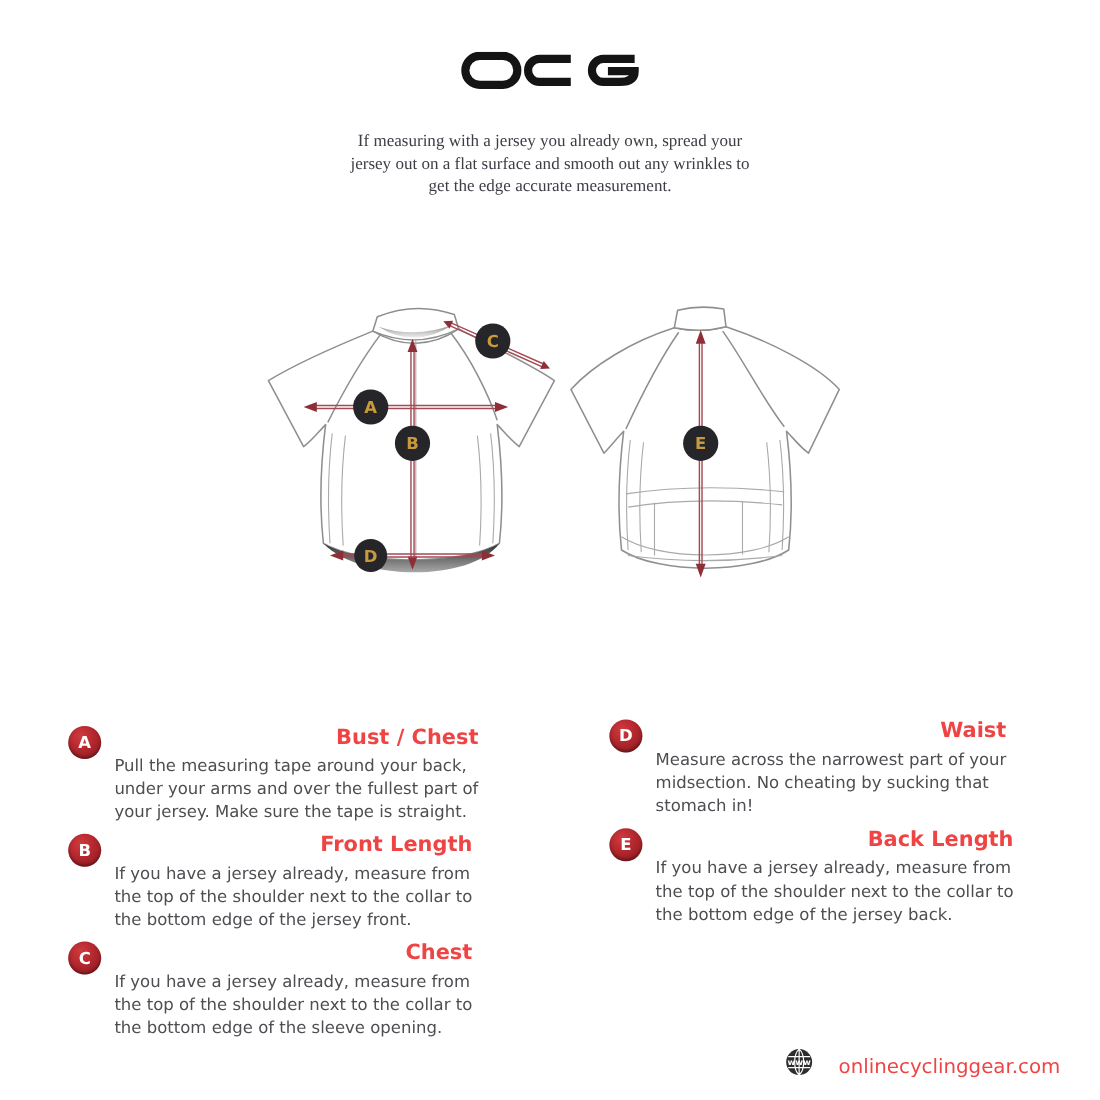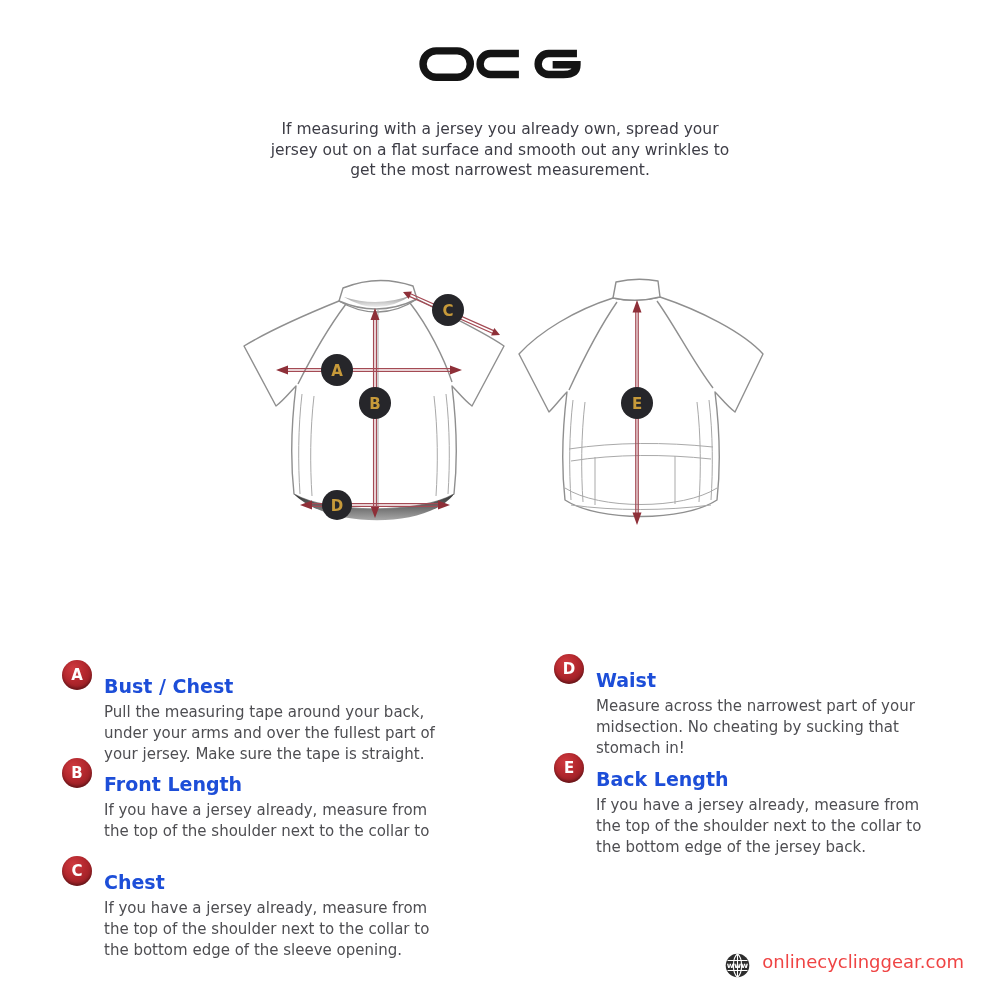--- a/index.html
+++ b/index.html
@@ -8,21 +8,21 @@
     background:#ffffff;
     font-family:"DejaVu Sans","Liberation Sans",sans-serif;
   }
 
   
   .logo { position:absolute; top:47px; left:50%; transform:translateX(-50%); }
   .logo path, .logo rect { stroke:#141414; stroke-width:11; fill:none; }
 
   
   .intro { position:absolute; top:119px; left:0; right:0; text-align:center;
-           color:#3d3d46; font-size:15.5px; line-height:20.5px; }
+           color:#3d3d46; font-size:15.5px; line-height:20.5px;font-family:Liberation Serif, serif; }
 
   
   .front-svg { position:absolute; left:232px; top:268px; }
   .back-svg  { position:absolute; left:505px; top:272px; }
   .ol  { fill:none; stroke:#8f8f8f; stroke-width:1.4; stroke-linejoin:round; }
   .of  { fill:#ffffff; stroke:#8f8f8f; stroke-width:1.4; stroke-linejoin:round; }
   .thin{ fill:none; stroke:#a9a9a9; stroke-width:1; }
   .al  { fill:none; stroke:#a44a54; stroke-width:1.3; }
   .ah  { fill:#8e2f38; stroke:none; }
   .mk  { fill:#26262a; }
@@ -30,48 +30,48 @@
 
   
   .section { position:absolute; display:flex; gap:12px; }
   .badge {
     width:30px; height:30px; border-radius:50%; flex:0 0 30px; margin-top:1px;
     background:radial-gradient(circle at 38% 30%, #cf3a3f 0%, #b2272d 45%, #871a1f 100%);
     box-shadow:inset 0 -2px 3px rgba(0,0,0,.35);
     color:#fff; font-weight:bold; font-size:15px;
     display:flex; align-items:center; justify-content:center;
   }
-  .section h3 { margin:16px 0 5px 0; font-size:19px; font-weight:bold; color:#1d4ed8; }
+  .section h3 { margin:0 0 5px 0; font-size:19px; font-weight:bold; color:#ef4444;text-align:right; }
   .section .line { font-size:15px; line-height:21px; color:#4e4e52; }
   #secA { left:62px;  top:659px; }
   #secB { left:62px;  top:757px; }
   #secC { left:62px;  top:855px; }
   #secD { left:554px; top:653px; }
   #secE { left:554px; top:752px; }
 
   
   .footer { position:absolute; right:36px; bottom:20px;
-            display:flex; align-items:flex-start; gap:10px; }
+            display:flex; align-items:flex-end; gap:21px; }
   .footer .site { font-size:18px; color:#ef4444; }
   .globe-line { stroke:#ffffff; stroke-width:1.2; fill:none; }
   .globe-www { font:bold 8.5px "DejaVu Sans",sans-serif; fill:#ffffff; text-anchor:middle; }
 </style>
 </head>
 <body>
 
 <svg class="logo" width="162" height="34" viewBox="0 0 240 50" role="img" aria-label="OCG">
   <rect x="6" y="5.5" width="70" height="39" rx="19.5"></rect>
   <path d="M 148 9.5 H 106 A 15.5 15.5 0 0 0 90.5 25 A 15.5 15.5 0 0 0 106 40.5 H 148"></path>
   <path d="M 234 9.5 H 192 A 15.5 15.5 0 0 0 176.5 25 A 15.5 15.5 0 0 0 192 40.5 H 214 Q 234 40.5 234 26 H 198"></path>
 </svg>
 
 <div class="intro">
   <div>If measuring with a jersey you already own, spread your</div>
   <div>jersey out on a flat surface and smooth out any wrinkles to</div>
-  <div>get the most narrowest measurement.</div>
+  <div>get the edge accurate measurement.</div>
 </div>
 
 <svg class="front-svg" width="285" height="280" viewBox="0 0 285 280">
   <defs>
     <linearGradient id="hemGrad" x1="0" y1="0" x2="0" y2="1">
       <stop offset="0" stop-color="#2f2f2f"></stop>
         <stop offset="1" stop-color="#a8a8a8"></stop>
     </linearGradient>
     <linearGradient id="collarGrad" x1="0" y1="0" x2="0" y2="1">
       <stop offset="0" stop-color="#8f8f8f"></stop>
@@ -189,20 +189,21 @@
     <div class="line">your jersey. Make sure the tape is straight.</div>
   </div>
 </div>
 
 <div class="section" id="secB">
   <div class="badge">B</div>
   <div>
     <h3>Front Length</h3>
     <div class="line">If you have a jersey already, measure from</div>
     <div class="line">the top of the shoulder next to the collar to</div>
+    <div class="line">the bottom edge of the jersey front.</div>
   </div>
 </div>
 
 <div class="section" id="secC">
   <div class="badge">C</div>
   <div>
     <h3>Chest</h3>
     <div class="line">If you have a jersey already, measure from</div>
     <div class="line">the top of the shoulder next to the collar to</div>
     <div class="line">the bottom edge of the sleeve opening.</div>

